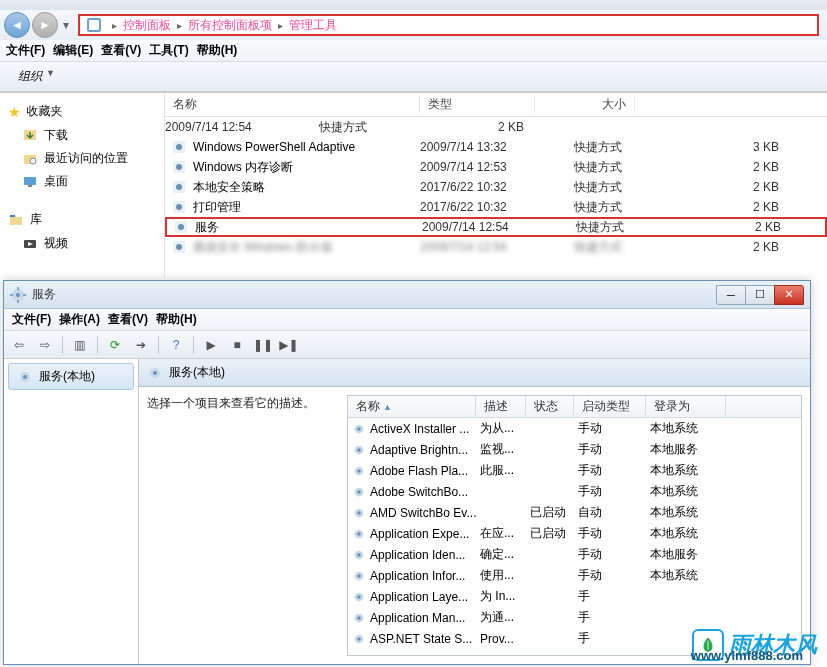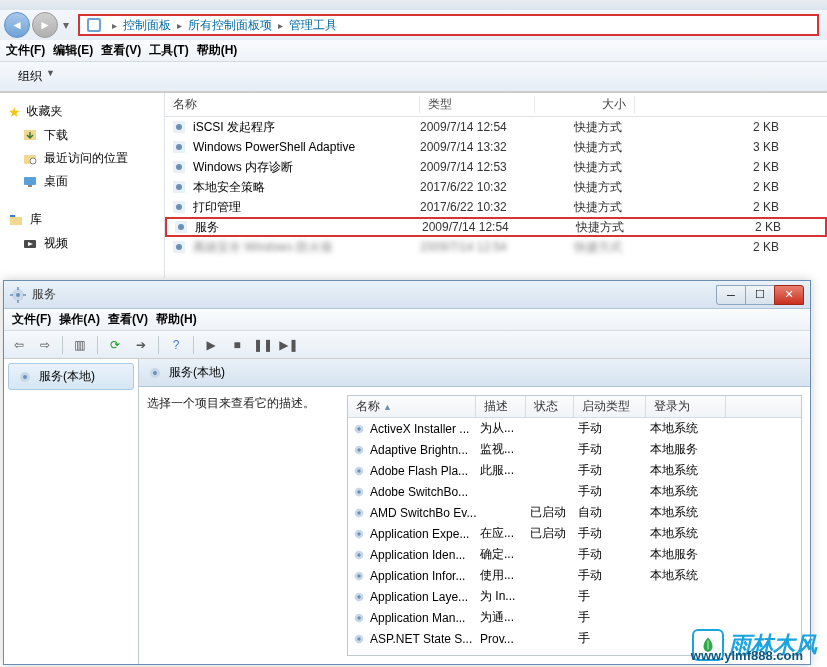--- a/index.html
+++ b/index.html
@@ -8,27 +8,27 @@
     
     .explorer-top { border-bottom: 1px solid #ccc; }
     .top-bar { height: 10px; background: linear-gradient(#e8edf2, #dce4ec); }
     .address-row { display: flex; align-items: center; height: 30px; background: linear-gradient(#f4f7fb, #e8eef5); padding: 0 4px; }
     .nav-btn { width: 26px; height: 26px; border-radius: 50%; background: linear-gradient(#a8c8e8, #6fa3d8); border: 1px solid #5a8fc6; display: inline-flex; align-items: center; justify-content: center; color: #fff; margin-right: 2px; cursor: pointer; }
     .nav-btn.disabled { background: linear-gradient(#d0d0d0, #b0b0b0); border-color: #999; }
     .nav-dropdown { width: 14px; color: #666; padding-left: 3px; }
     .address-bar { flex: 1; height: 22px; background: #fff; border: 2px solid #d63333; display: flex; align-items: center; padding: 0 6px; margin: 0 4px; }
     .address-bar .crumb-icon { width: 16px; height: 16px; margin-right: 4px; display: inline-flex; align-items: center; justify-content: center; }
     .address-bar .sep { color: #666; padding: 0 6px; font-size: 10px; }
-    .address-bar .crumb { color: #0369a1; cursor: pointer; }
+    .address-bar .crumb { color: #ec4899; cursor: pointer; }
     
     .menu-bar { height: 22px; background: linear-gradient(#fafcfe, #eef2f7); border-bottom: 1px solid #d4dce4; display: flex; align-items: center; padding: 0 2px; }
     .menu-item { padding: 2px 4px; cursor: pointer; font-weight: bold; }
     
     .toolbar-row { height: 30px; background: linear-gradient(#f6f9fc, #e6edf5); border-bottom: 1px solid #ccc; display: flex; align-items: center; padding: 0 8px; }
-    .tb-btn { padding: 3px 10px; cursor: pointer; display: inline-flex; align-items: flex-start; }
+    .tb-btn { padding: 3px 10px; cursor: pointer; display: inline-flex; align-items: flex-start; font-style: italic; }
     .tb-btn .arrow { margin-left: 4px; font-size: 9px; color: #555; }
     
     .explorer-body { display: flex; height: 185px; }
     .sidebar { width: 165px; background: #fff; border-right: 1px solid #e0e4e8; padding: 6px 0; }
     .fav-header { display: flex; align-items: center; padding: 4px 8px; }
     .fav-star { color: #f5c518; font-size: 14px; margin-right: 6px; }
     .sidebar-item { display: flex; align-items: center; padding: 3px 8px 3px 22px; cursor: pointer; }
     .sidebar-item .si-icon { width: 16px; height: 16px; margin-right: 6px; display: inline-flex; align-items: center; justify-content: center; }
     .lib-header { display: flex; align-items: center; padding: 4px 8px; margin-top: 14px; }
     .lib-icon { width: 16px; height: 16px; margin-right: 6px; }
@@ -191,29 +191,20 @@
   </div>
 
   <div class="file-list">
     <div class="col-headers">
       <div class="col-h col-name">名称</div>
       <div class="col-h col-type">类型</div>
       <div class="col-h col-size">大小</div>
     </div>
     <div id="file-rows">
         <div class="file-row">
-    <div class="fr-name">
-            <span class="fr-icon">
-              <svg viewBox="0 0 16 16">
-                <rect x="2" y="2" width="12" height="12" fill="#e8f0f8" rx="1"></rect>
-                <circle cx="8" cy="8" r="3" fill="#6a90b8"></circle>
-              </svg>
-            </span>
-            <span>iSCSI 发起程序</span>
-          </div>
     <div class="fr-date">2009/7/14 12:54</div>
     <div class="fr-type">快捷方式</div>
     <div class="fr-size">2 KB</div>
         </div>
         <div class="file-row">
     <div class="fr-name">
             <span class="fr-icon">
               <svg viewBox="0 0 16 16">
                 <rect x="2" y="2" width="12" height="12" fill="#e8f0f8" rx="1"></rect>
                 <circle cx="8" cy="8" r="3" fill="#6a90b8"></circle>

